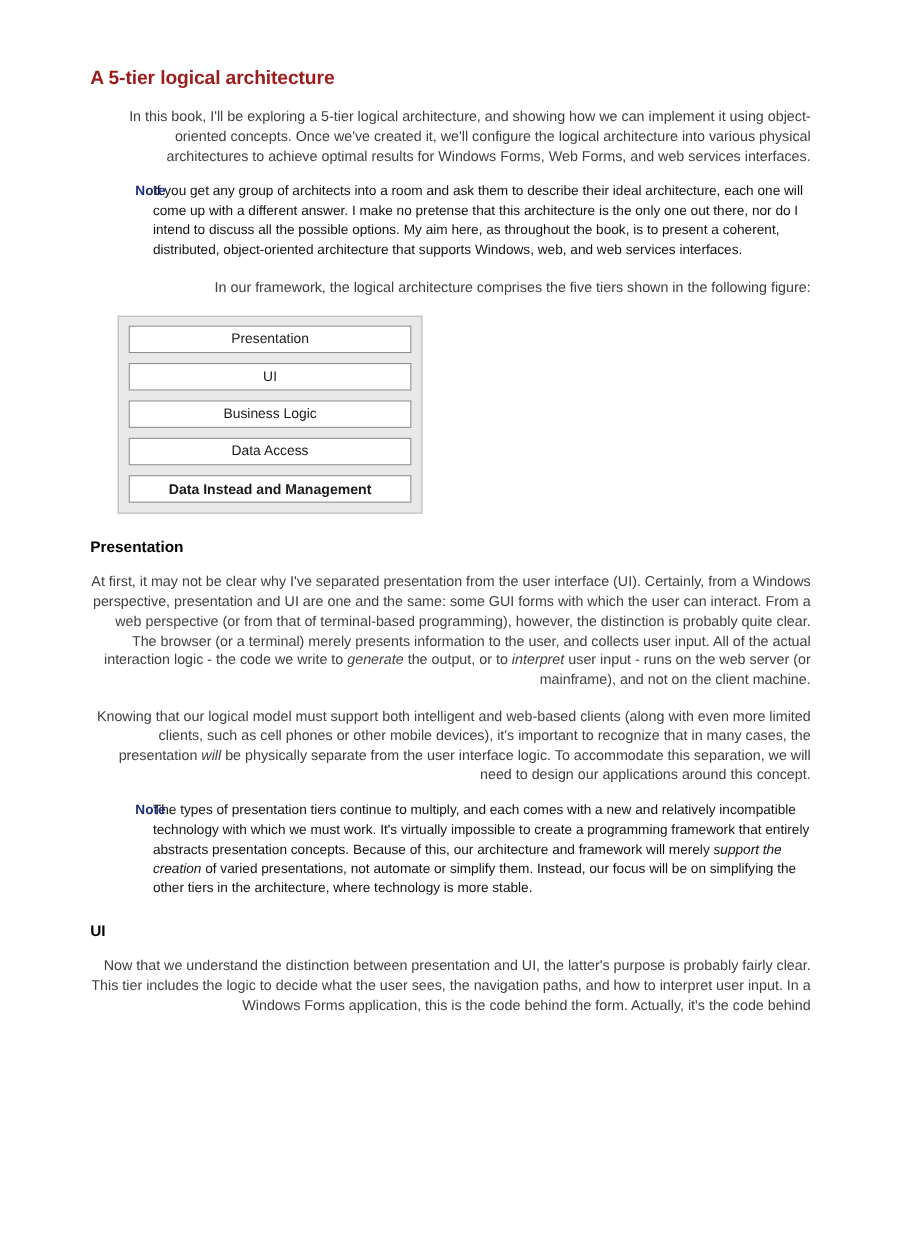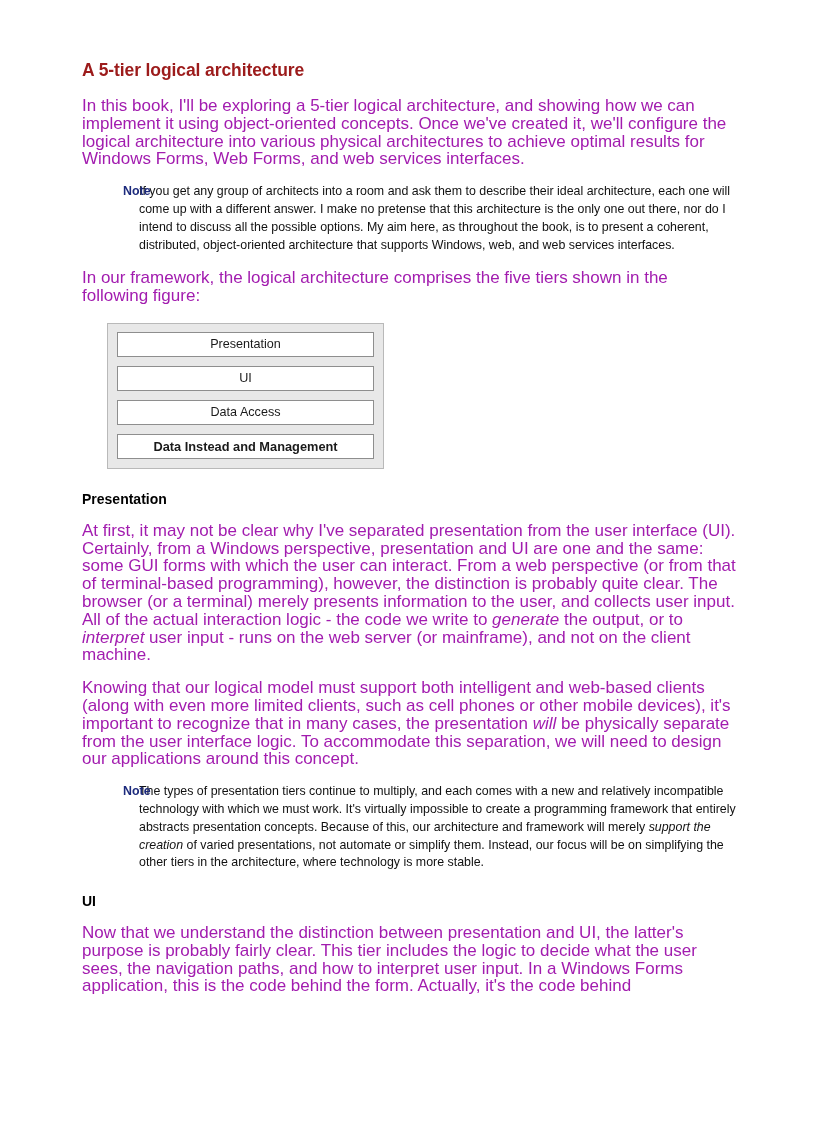--- a/index.html
+++ b/index.html
@@ -23,25 +23,25 @@
   }
   h1.doc-title {
     font-size: 17.5px;
     font-weight: bold;
     color: #9c1b1b;
     margin: 0 0 16px 0;
     letter-spacing: -0.1px;
     line-height: 1.2;
   }
   p.body-par {
-    font-size: 17px;
+    font-size: 13px;
     line-height: 17.8px;
     margin: 0 0 15px 0;
-    text-align: left;
-    color: #a21caf;
+    text-align: right;
+    color: #404040;
   }
   .note {
     margin: 0 0 15px 0;
     padding-left: 21px;
     display: block;
   }
   .note-inner {
     position: relative;
     padding-left: 36px;
     font-size: 12.4px;
@@ -111,20 +111,21 @@
       <span class="note-label">Note</span><span>If you get any group of architects into a room and ask them to describe their ideal architecture, each one will come up with a different answer. I make no pretense that this architecture is the only one out there, nor do I intend to discuss all the possible options. My aim here, as throughout the book, is to present a coherent, distributed, object-oriented architecture that supports Windows, web, and web services interfaces.</span>
     </div>
   </div>
 
   <p class="body-par">In our framework, the logical architecture comprises the five tiers shown in the following figure:</p>
 
   <div class="figure">
     <div class="tier-frame">
       <div class="tier-box">Presentation</div>
       <div class="tier-box">UI</div>
+      <div class="tier-box">Business Logic</div>
       <div class="tier-box">Data Access</div>
       <div class="tier-box bold-label">Data Instead and Management</div>
     </div>
   </div>
 
 
   <h2 class="section-head">Presentation</h2>
 
   <p class="body-par"><span>At first, it may not be clear why I've separated presentation from the user interface (UI). Certainly, from a Windows perspective, presentation and UI are one and the same: some GUI forms with which the user can interact. From a web perspective (or from that of terminal-based programming), however, the distinction is probably quite clear. The browser (or a terminal) merely presents information to the user, and collects user input. All of the actual interaction logic - the code we write to </span><i class="em">generate</i><span> the output, or to </span><i class="em">interpret</i><span> user input - runs on the web server (or mainframe), and not on the client machine.</span></p>
 

